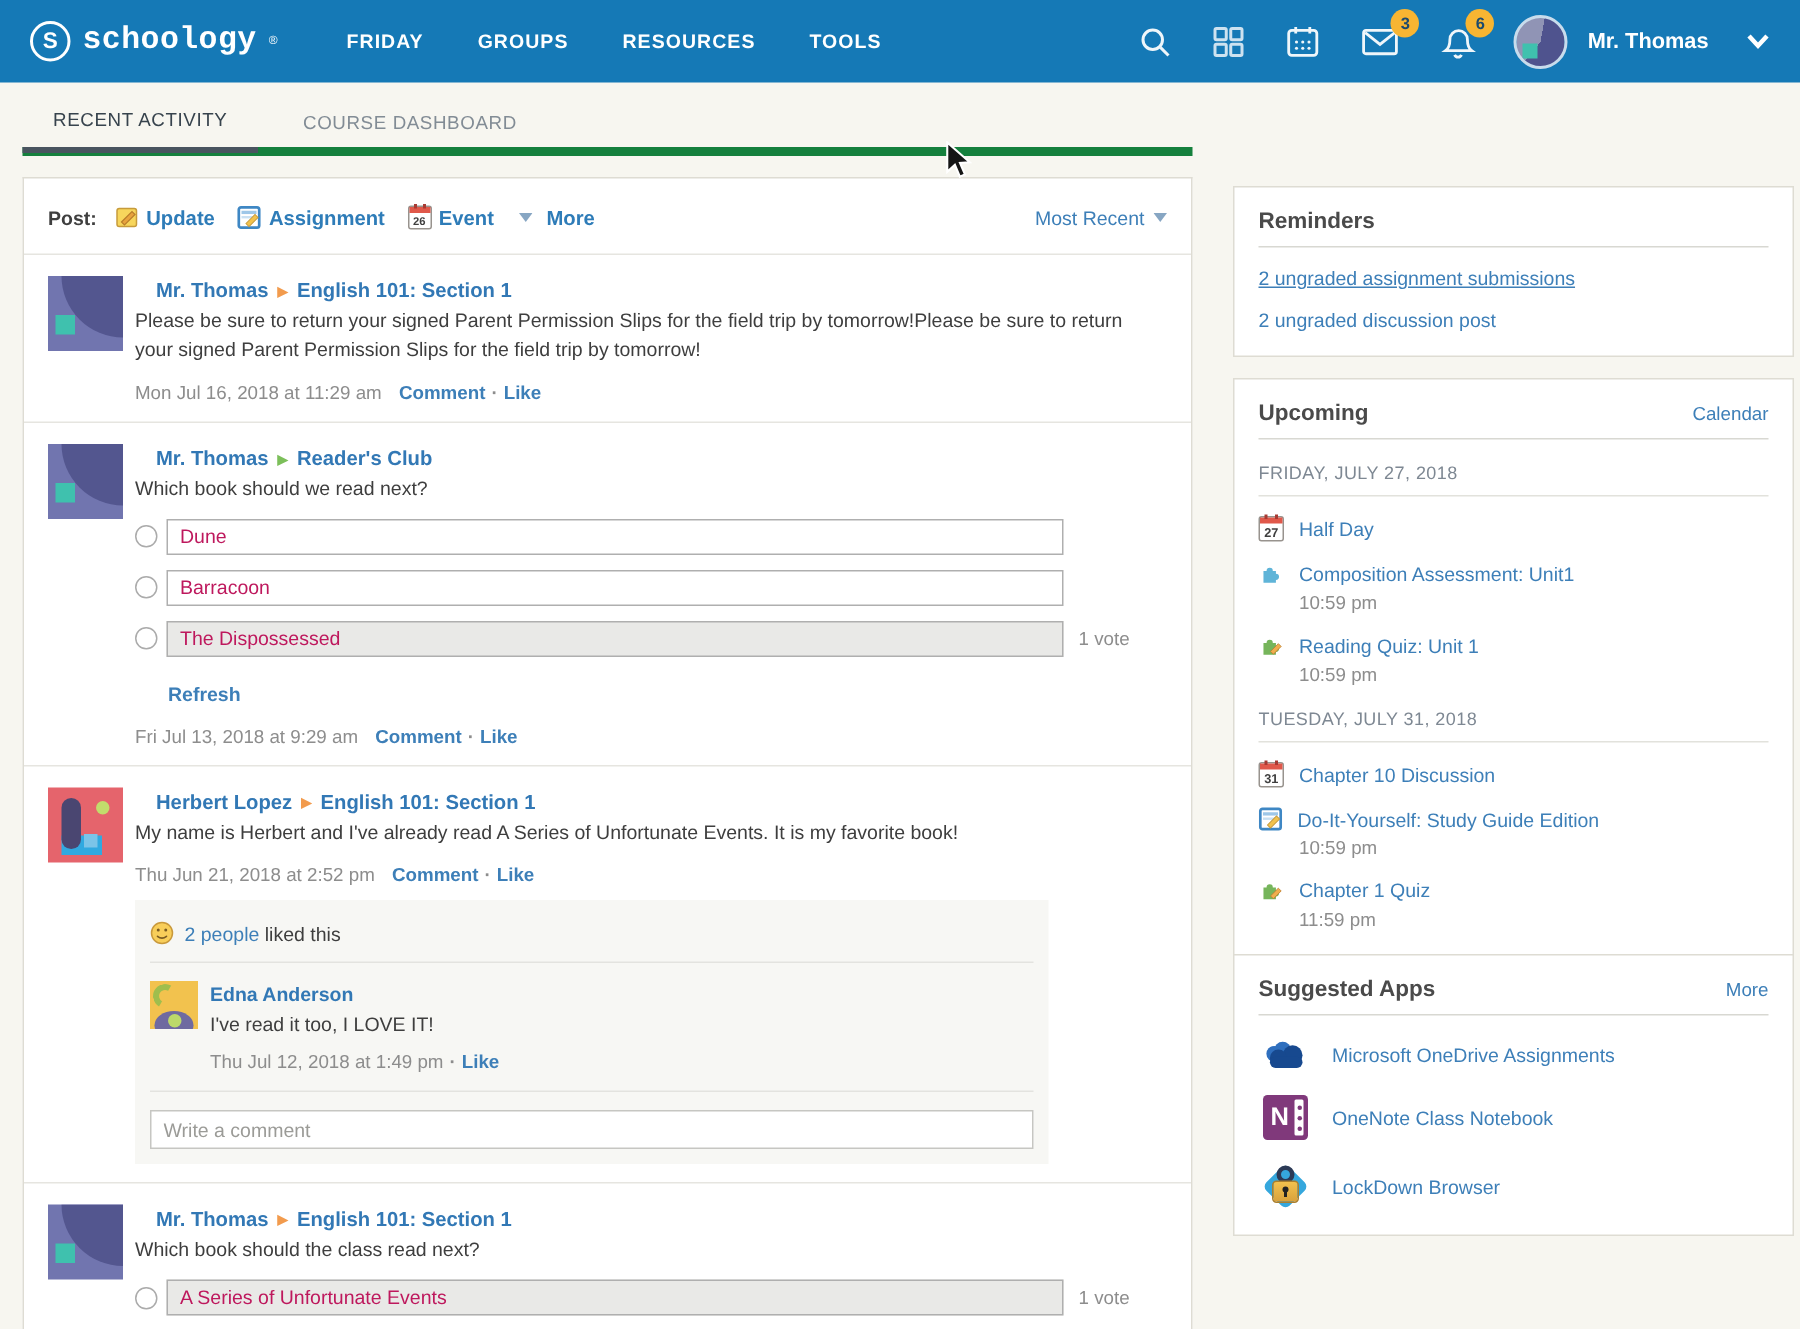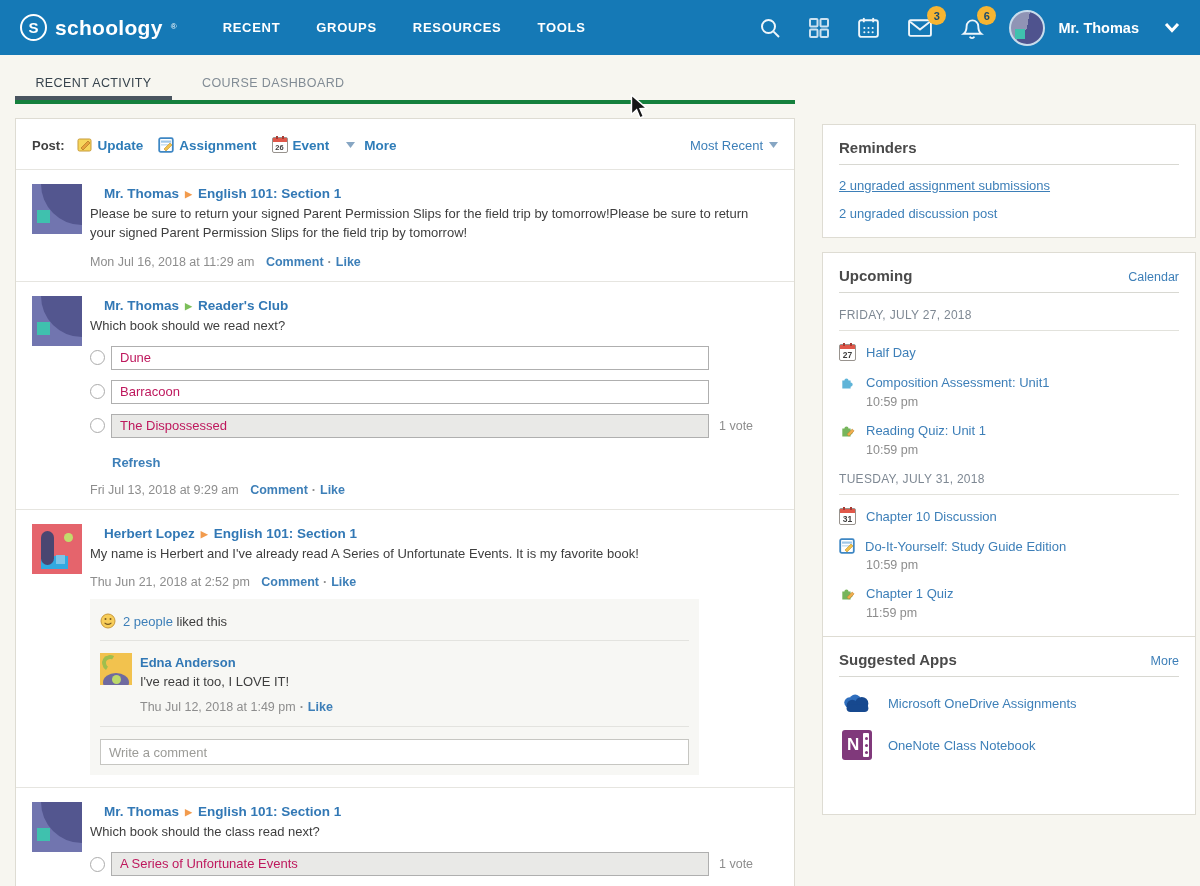--- a/index.html
+++ b/index.html
@@ -16,21 +16,21 @@
   .topbar {
     position:absolute; top:0; left:0; width:1200px; height:55px;
     background:#1579B6; display:flex; align-items:center; padding:0 20px;
   }
   .logo { display:flex; align-items:center; gap:8px; cursor:pointer; }
   .logo-circle {
     width:27px; height:27px; border:2.5px solid #fff; border-radius:50%;
     display:flex; align-items:center; justify-content:center;
     color:#fff; font-weight:bold; font-size:15px;
   }
-  .logo-text { color:#fff; font-size:21px; font-weight:bold; letter-spacing:.3px; }
+  .logo-text { color:#fff; font-size:21px; font-weight:bold; letter-spacing:.3px;font-family:Liberation Mono, monospace; }
   .logo-tm { color:#fff; font-size:8px; align-self:flex-start; margin-top:8px; }
   .topnav { display:flex; gap:36px; margin-left:46px; }
   .topnav a { color:#fff; font-size:13px; font-weight:bold; letter-spacing:.7px; }
   .top-icons { margin-left:auto; display:flex; align-items:center; gap:25px; }
   .icon-btn { position:relative; display:flex; cursor:pointer; }
   .badge {
     position:absolute; top:-9px; right:-12px; min-width:19px; height:19px;
     background:#F7B532; color:#1B4A6E; border-radius:10px; padding:0 4px;
     font-size:11px; font-weight:bold; display:flex; align-items:center; justify-content:center;
   }
@@ -38,21 +38,21 @@
     width:36px; height:36px; border-radius:50%; border:2px solid #C8DCEC;
     background:conic-gradient(from 10deg, #4F538E 0 210deg, #9094B5 210deg 360deg);
     position:relative; overflow:hidden; cursor:pointer;
   }
   .avatar-top::after { content:""; position:absolute; left:4px; bottom:5px; width:10px; height:10px; background:#3FC1AE; }
   .user-name { color:#fff; font-size:14.5px; font-weight:bold; margin-left:-12px; cursor:pointer; }
 
   
   .tabbar {
     position:absolute; top:62px; left:15px; width:780px; height:42px;
-    border-bottom:4px solid #15803d; display:flex;
+    border-bottom:6px solid #15803d; display:flex;align-items:center;
   }
   .tab { font-size:12.5px; letter-spacing:.4px; color:#828C95; padding:14px 0 11px; cursor:pointer; }
   .tab.active { width:157px; text-align:center; color:#37434D; border-bottom:4px solid #49545F; }
   .tab.inactive { margin-left:30px; }
 
   .cursor { position:absolute; left:630px; top:94px; z-index:60; pointer-events:none; }
 
   
   .feed {
     position:absolute; left:15px; top:118px; width:780px;
@@ -164,21 +164,21 @@
 
 <header class="topbar">
   <div class="logo">
     <span class="logo-circle">
         <span>S</span>
       </span>
     <span class="logo-text">schoology</span>
     <span class="logo-tm">®</span>
   </div>
   <nav class="topnav">
-    <a>RECENT</a>
+    <a>FRIDAY</a>
     <a>GROUPS</a>
     <a>RESOURCES</a>
     <a>TOOLS</a>
   </nav>
   <div class="top-icons">
     <span class="icon-btn">
       <svg width="24" height="24" viewBox="0 0 24 24" fill="none" stroke="#EFF6FA" stroke-width="2">
           <circle cx="10.5" cy="10.5" r="6.5"></circle>
           <line x1="15.6" y1="15.6" x2="21" y2="21"></line>
         </svg>
@@ -478,13 +478,25 @@
   </div>
   <div class="app-row">
     <span class="app-ic">
       <span class="ic-onenote">
           <span class="on-strip"></span>
           <span class="on-n">N</span>
         </span>
     </span>
     <a>OneNote Class Notebook</a>
   </div>
+  <div class="app-row">
+    <span class="app-ic">
+      <span class="ic-lockdown">
+          <span class="ld-diamond"></span>
+          <span class="ld-shackle"></span>
+          <span class="ld-body">
+            <span class="ld-hole"></span>
+          </span>
+        </span>
+    </span>
+    <a>LockDown Browser</a>
+  </div>
 </section>
 
 </body></html>

